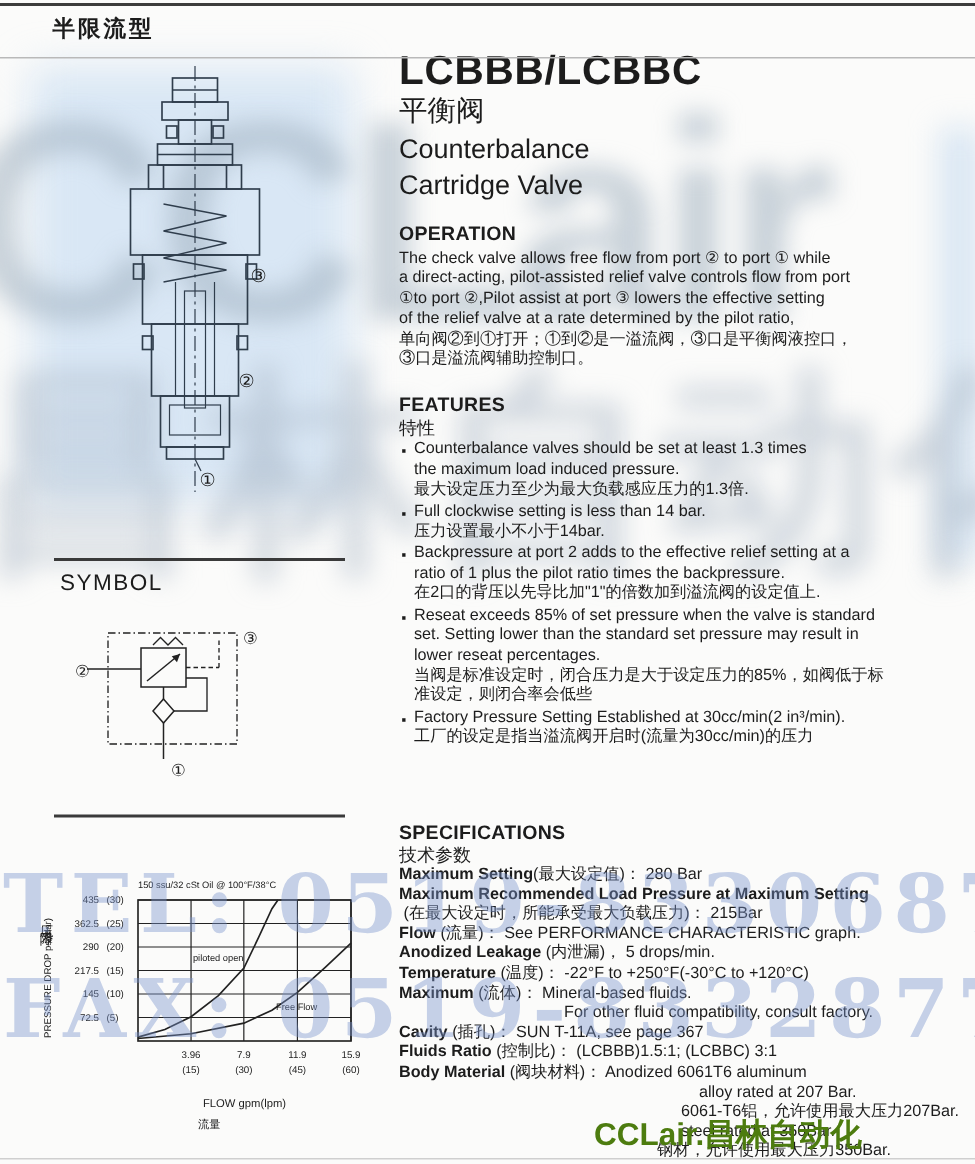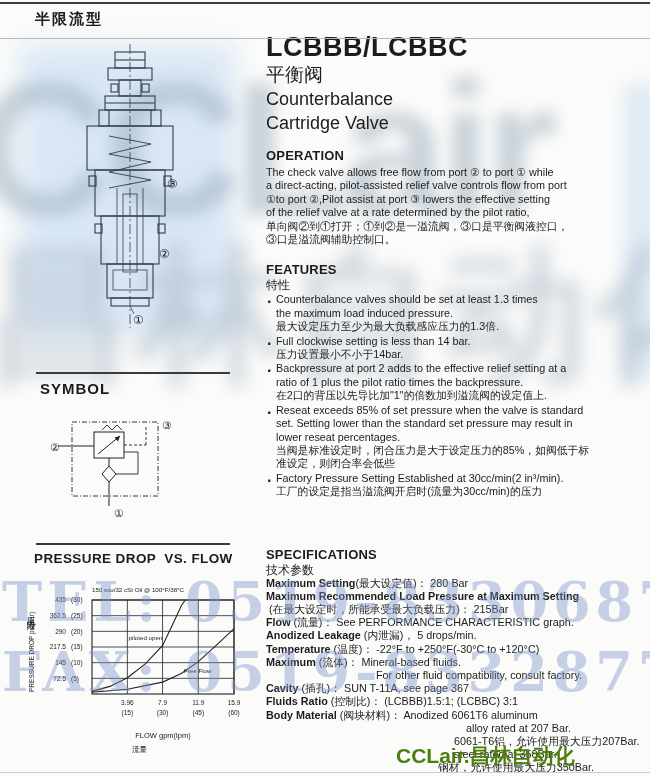--- a/index.html
+++ b/index.html
@@ -22,21 +22,21 @@
          letter-spacing:4px;color:rgba(163,178,194,.5);filter:blur(9px);z-index:0;white-space:nowrap;}
   
   .wm-tel,.wm-fax{left:2px;width:650px;font-family:"DejaVu Serif",serif;font-size:54px;font-weight:bold;
                   letter-spacing:5px;color:rgba(122,148,205,.42);z-index:4;white-space:nowrap;}
   .wm-tel{top:570px;}
   .wm-fax{top:640px;}
   .wm-black{left:396px;top:742px;font-size:21px;font-weight:bold;color:#4d7c0f;z-index:5;letter-spacing:0;}
   
   .content{position:absolute;inset:0;z-index:2;border-radius:15px;}
   .top-label{position:absolute;left:35px;top:10px;font-size:15px;font-weight:bold;letter-spacing:2px;}
-  .sym-h{position:absolute;left:40px;top:380px;font-size:15px;font-weight:bold;letter-spacing:1px;}
+  .sym-h{position:absolute;left:40px;top:380px;font-size:15px;font-weight:normal;letter-spacing:1px;}
   .chart-h{position:absolute;left:34px;top:551px;font-size:13.5px;font-weight:bold;letter-spacing:.4px;white-space:pre;}
   .ylabel-cn{position:absolute;left:24px;top:610px;writing-mode:vertical-rl;font-size:9px;letter-spacing:2px;color:#222;}
   svg{position:absolute;overflow:visible;}
   #valve-svg{left:55px;top:42px;}
   #symbol-svg{left:42px;top:408px;}
   #chart-svg{left:20px;top:576px;}
   svg text{font-family:"Liberation Sans",sans-serif;fill:#1c1c1c;}
   
   .col-right{position:absolute;left:266px;top:32px;width:386px;}
   .model{font-size:27px;line-height:30px;font-weight:bold;letter-spacing:.5px;}
@@ -117,21 +117,20 @@
       <line x1="16" y1="38" x2="52" y2="38"></line>
       <line x1="67" y1="50" x2="67" y2="58"></line>
       <path d="M67,58 l7,8 l-7,8 l-7,-8 Z"></path>
       <path d="M82,44 H96 V66 H74" stroke-width="0.9"></path>
       <line x1="67" y1="74" x2="67" y2="98"></line>
       <text x="8" y="43" font-size="11" stroke="none">②</text>
       <text x="120" y="21" font-size="11" stroke="none">③</text>
       <text x="72" y="109" font-size="11" stroke="none">①</text>
     </svg>
 
-    <div class="chart-h">PRESSURE DROP  VS. FLOW</div>
     <div class="ylabel-cn">压力降</div>
     <svg id="chart-svg" width="240" height="200" viewBox="0 0 240 200">
       <text x="72" y="16" font-size="6.2">150 ssu/32 cSt Oil @ 100°F/38°C</text>
       <text transform="translate(14,116) rotate(-90)" font-size="6.5">PRESSURE DROP psi(bar)</text>
       <text x="143" y="162" font-size="7.5" text-anchor="middle">FLOW gpm(lpm)</text>
       <text x="112" y="176" font-size="7.5">流量</text>
       <g id="chart-plot">
           <line x1="72" y1="24" x2="214" y2="24" stroke="#222" stroke-width="0.8"></line>
           <line x1="72" y1="39.66666666666666" x2="214" y2="39.66666666666666" stroke="#222" stroke-width="0.8"></line>
           <line x1="72" y1="55.333333333333336" x2="214" y2="55.333333333333336" stroke="#222" stroke-width="0.8"></line>

